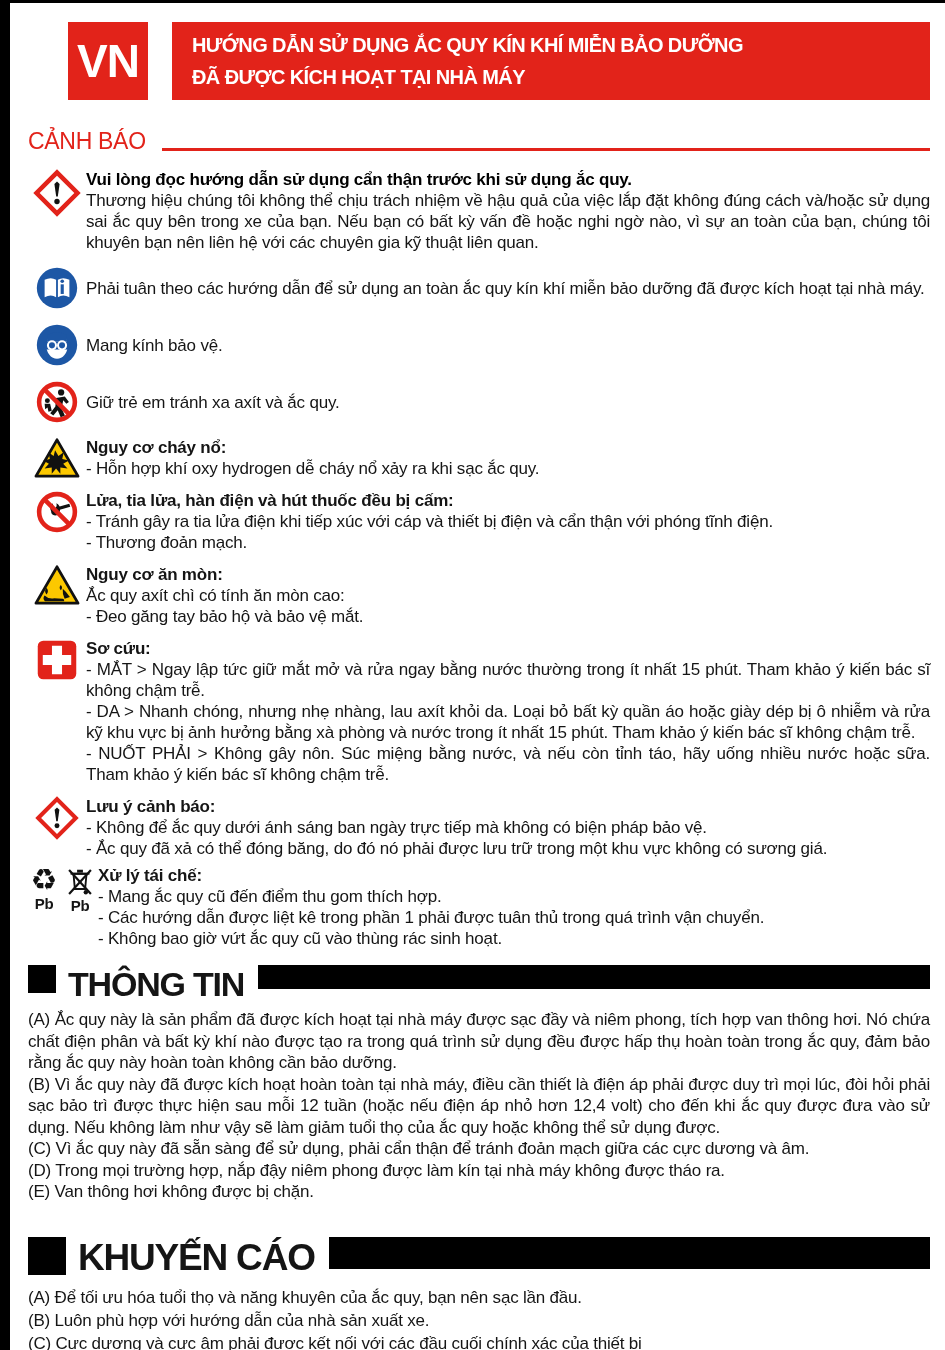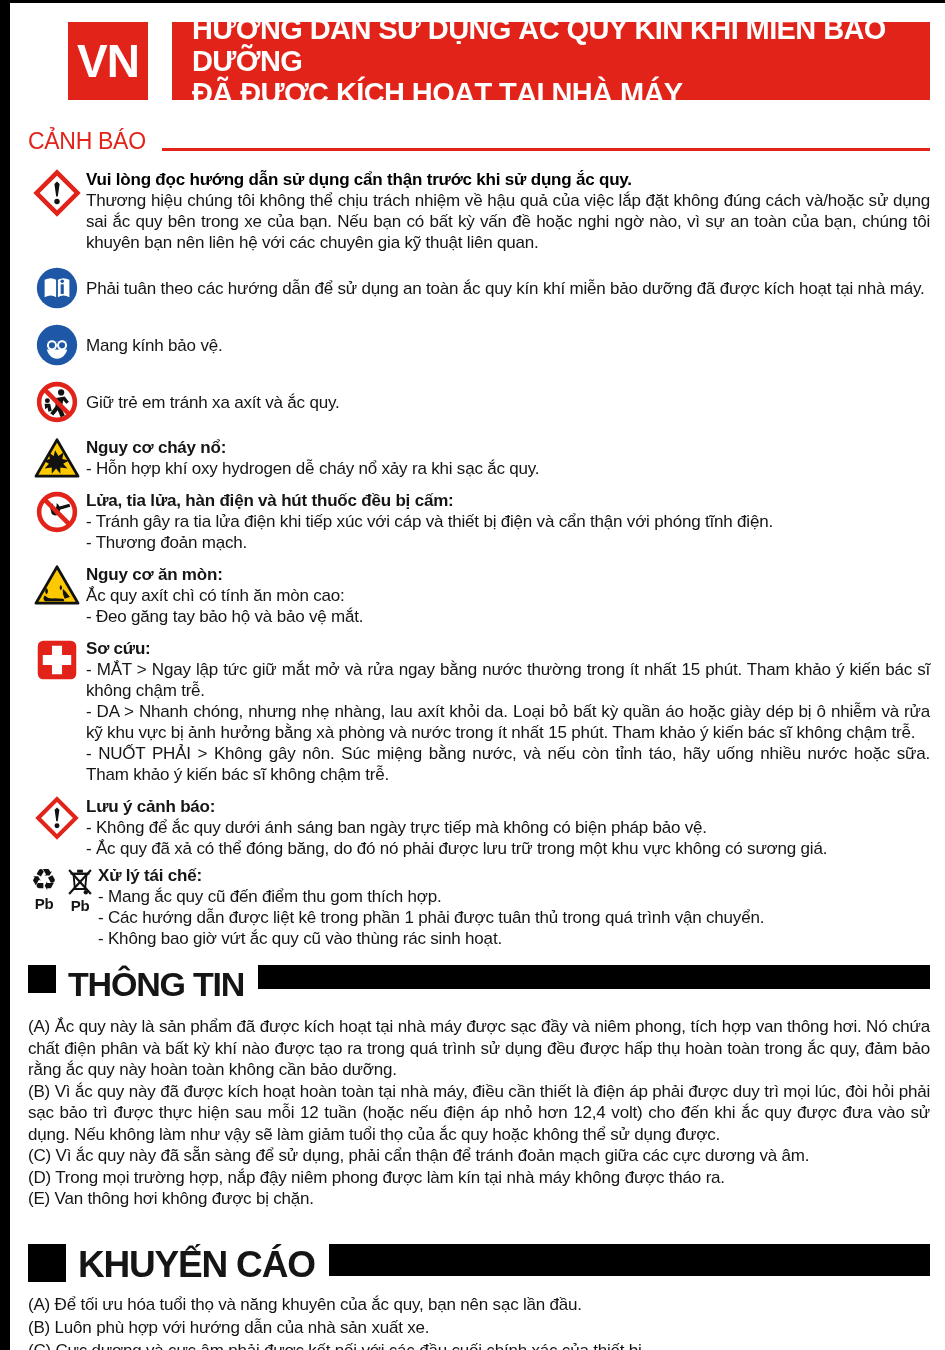--- a/index.html
+++ b/index.html
@@ -10,21 +10,21 @@
   }
   .edge-left{position:absolute;left:0;top:0;width:10px;height:1350px;background:#000;}
   .edge-top{position:absolute;left:0;top:0;width:945px;height:3px;background:#000;}
   .content{position:absolute;left:28px;top:22px;width:902px;}
 
   
   .hdr{display:flex;gap:24px;height:78px;margin-left:40px;}
   .vn-badge{width:80px;height:78px;background:#e2231a;color:#fff;display:flex;
     align-items:center;justify-content:center;font-size:46px;font-weight:bold;letter-spacing:-1px;}
   .title-box{flex:1;background:#e2231a;color:#fff;display:flex;flex-direction:column;
-    justify-content:center;padding-left:20px;font-size:29px;font-weight:bold;
+    justify-content:center;padding-left:20px;font-size:20px;font-weight:bold;
     line-height:32px;letter-spacing:-0.6px;}
 
   
   .warn-head{display:flex;align-items:flex-end;margin-top:28px;}
   .warn-title{color:#e2231a;font-size:23px;font-weight:normal;letter-spacing:-0.3px;white-space:nowrap;}
   .warn-rule{flex:1;height:0;border-bottom:3px solid #e2231a;margin-left:16px;margin-bottom:4px;}
 
   
   .witems{margin-top:14px;}
   .witem{display:flex;margin-bottom:13px;}
@@ -44,21 +44,21 @@
   
   .sect{display:flex;align-items:flex-start;margin-top:16px;}
   .sect .sq{width:28px;height:28px;background:#000;margin-right:12px;flex:none;}
   .sect .stitle{font-size:34px;font-weight:bold;letter-spacing:-1.2px;white-space:nowrap;}
   .sect .sbar{flex:1;height:24px;background:#000;margin-left:14px;}
   .sect.big{margin-top:34px;}
   .sect.big .sq{width:38px;height:38px;}
   .sect.big .stitle{font-size:37px;}
   .sect.big .sbar{height:32px;}
 
-  .paras{margin-top:12px;font-size:17px;line-height:21.5px;letter-spacing:-0.2px;text-align:justify;}
+  .paras{margin-top:5px;font-size:17px;line-height:21.5px;letter-spacing:-0.2px;text-align:justify;}
   .paras p{margin:0;}
   .paras.rec{margin-top:7px;line-height:23px;text-align:left;}
 </style>
 </head>
 <body>
 
 <div class="edge-left"></div>
 <div class="edge-top"></div>
 
 <div class="content">

